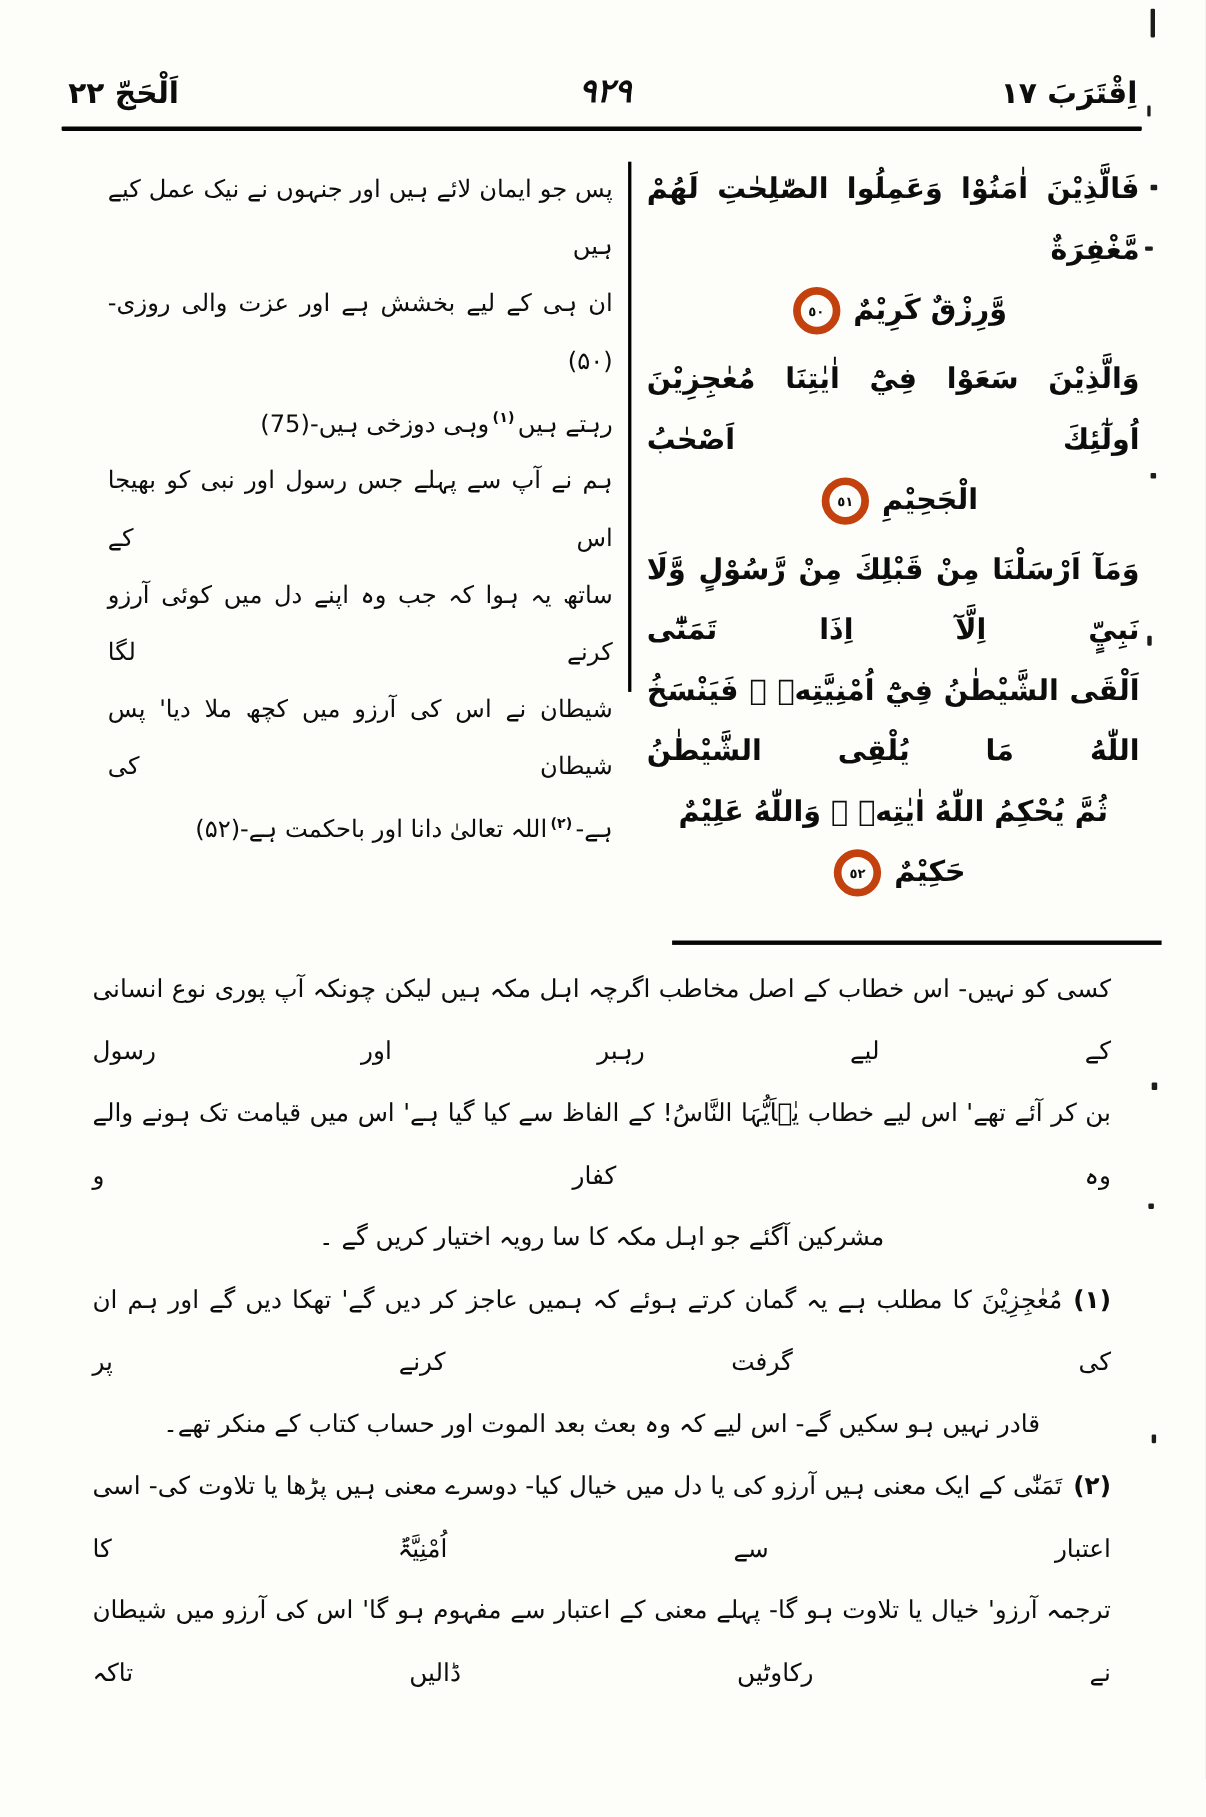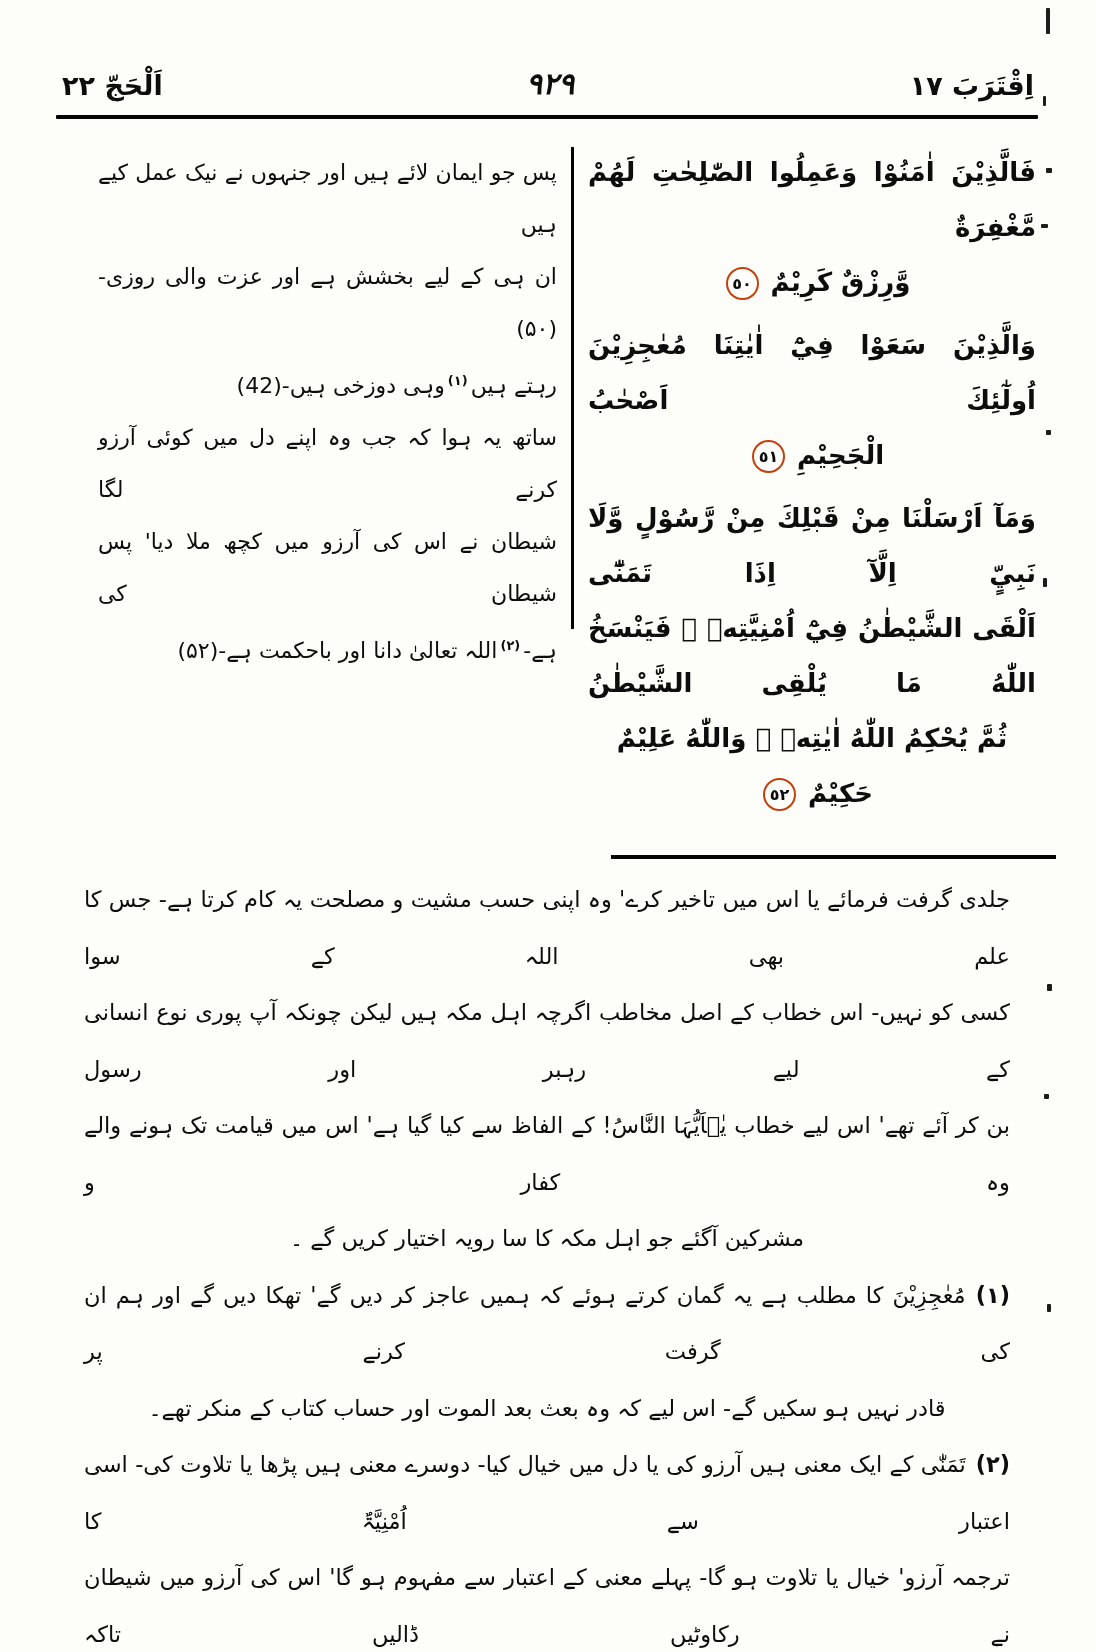--- a/index.html
+++ b/index.html
@@ -22,22 +22,22 @@
   .col-divider{width:3px;background:#000;height:482px;margin:6px 14px 0 14px;flex:none;}
   .urdu-col{width:470px;flex:1;padding-top:6px;}
   .q-line{
     font-size:26px;font-weight:bold;line-height:55px;
     text-align:justify;text-align-last:justify;white-space:normal;
   }
   .q-end{text-align:center;text-align-last:center;}
   .q-new{margin-top:8px;}
   .vnum{
     display:inline-flex;align-items:center;justify-content:center;
-    width:29px;height:29px;border:2px solid #c2410c;border-radius:50%;
-    font-size:16px;font-weight:bold;margin:0 12px;vertical-align:middle;
+    width:29px;height:29px;border:7px solid #c2410c;border-radius:50%;
+    font-size:12px;font-weight:bold;margin:0 12px;vertical-align:middle;
     line-height:1;flex:none;
   }
   .t-line{font-size:22px;line-height:52px;text-align:justify;text-align-last:justify;margin-left:36px;}
   .t-end{text-align:right;text-align-last:right;}
   .fn-sup{font-size:13px;vertical-align:super;margin:0 3px;font-weight:bold;}
   
   .fn-divider{
     height:4px;background:#050505;width:445px;
     margin:34px auto 12px 0;margin-right:40px;margin-left:auto;
   }
@@ -71,31 +71,31 @@
       <div class="q-line q-new"><span>وَمَآ اَرْسَلْنَا مِنْ قَبْلِكَ مِنْ رَّسُوْلٍ وَّلَا نَبِيٍّ اِلَّآ اِذَا تَمَنّٰٓى</span></div>
       <div class="q-line"><span>اَلْقَى الشَّيْطٰنُ فِيْٓ اُمْنِيَّتِهٖ ۚ فَيَنْسَخُ اللّٰهُ مَا يُلْقِى الشَّيْطٰنُ</span></div>
       <div class="q-line q-end"><span>ثُمَّ يُحْكِمُ اللّٰهُ اٰيٰتِهٖ ۙ وَاللّٰهُ عَلِيْمٌ حَكِيْمٌ</span><span class="vnum hide-empty">٥٢</span></div>
     </div>
 
     <div class="col-divider"></div>
 
     <div class="urdu-col">
       <div class="t-line"><span>پس جو ایمان لائے ہیں اور جنہوں نے نیک عمل کیے ہیں</span></div>
       <div class="t-line"><span>ان ہی کے لیے بخشش ہے اور عزت والی روزی-(۵۰)</span></div>
-      <div class="t-line t-end"><span>رہتے ہیں</span><sup class="fn-sup">(۱)</sup><span>وہی دوزخی ہیں-(42)</span></div>
+      <div class="t-line t-end"><span>رہتے ہیں</span><sup class="fn-sup">(۱)</sup><span>وہی دوزخی ہیں-(75)</span></div>
+      <div class="t-line"><span>ہم نے آپ سے پہلے جس رسول اور نبی کو بھیجا اس کے</span></div>
       <div class="t-line"><span>ساتھ یہ ہوا کہ جب وہ اپنے دل میں کوئی آرزو کرنے لگا</span></div>
       <div class="t-line"><span>شیطان نے اس کی آرزو میں کچھ ملا دیا' پس شیطان کی</span></div>
       <div class="t-line t-end"><span>ہے-</span><sup class="fn-sup">(۲)</sup><span>اللہ تعالیٰ دانا اور باحکمت ہے-(۵۲)</span></div>
     </div>
   </div>
 
   <div class="fn-divider"></div>
 
   <div class="commentary">
-    <div class="c-line"><span>جلدی گرفت فرمائے یا اس میں تاخیر کرے' وہ اپنی حسب مشیت و مصلحت یہ کام کرتا ہے- جس کا علم بھی اللہ کے سوا</span></div>
     <div class="c-line"><span>کسی کو نہیں- اس خطاب کے اصل مخاطب اگرچہ اہل مکہ ہیں لیکن چونکہ آپ پوری نوع انسانی کے لیے رہبر اور رسول</span></div>
     <div class="c-line"><span>بن کر آئے تھے' اس لیے خطاب یٰۤاَیُّہَا النَّاسُ! کے الفاظ سے کیا گیا ہے' اس میں قیامت تک ہونے والے وہ کفار و</span></div>
     <div class="c-line c-center"><span>مشرکین آگئے جو اہل مکہ کا سا رویہ اختیار کریں گے ۔</span></div>
 
     <div class="c-line"><span class="fn-marker">(۱)</span><span>مُعٰجِزِیْنَ کا مطلب ہے یہ گمان کرتے ہوئے کہ ہمیں عاجز کر دیں گے' تھکا دیں گے اور ہم ان کی گرفت کرنے پر</span></div>
     <div class="c-line c-center"><span>قادر نہیں ہو سکیں گے- اس لیے کہ وہ بعث بعد الموت اور حساب کتاب کے منکر تھے۔</span></div>
 
     <div class="c-line"><span class="fn-marker">(۲)</span><span>تَمَنّٰی کے ایک معنی ہیں آرزو کی یا دل میں خیال کیا- دوسرے معنی ہیں پڑھا یا تلاوت کی- اسی اعتبار سے اُمْنِیَّۃٌ کا</span></div>
     <div class="c-line"><span>ترجمہ آرزو' خیال یا تلاوت ہو گا- پہلے معنی کے اعتبار سے مفہوم ہو گا' اس کی آرزو میں شیطان نے رکاوٹیں ڈالیں تاکہ</span></div>
 

